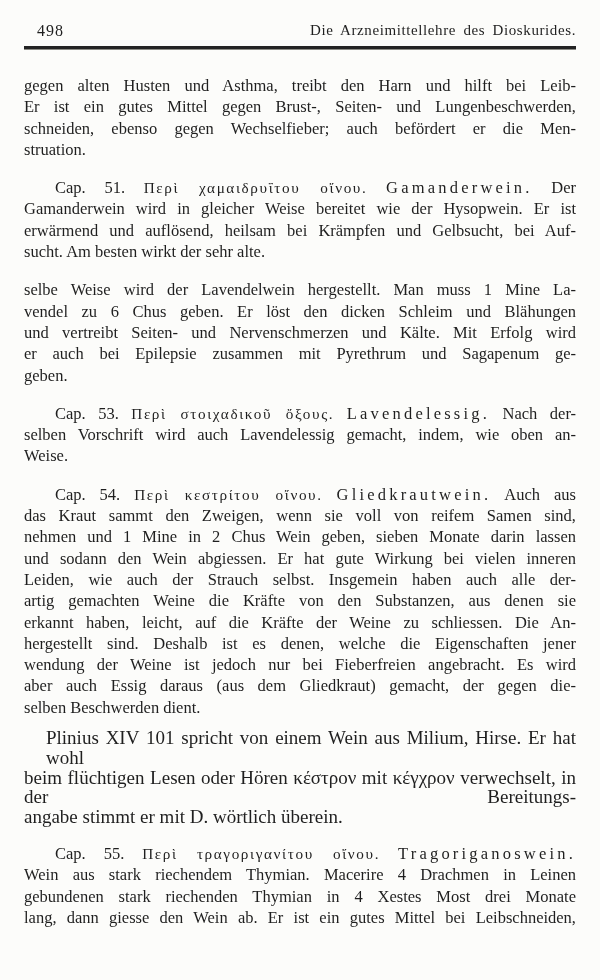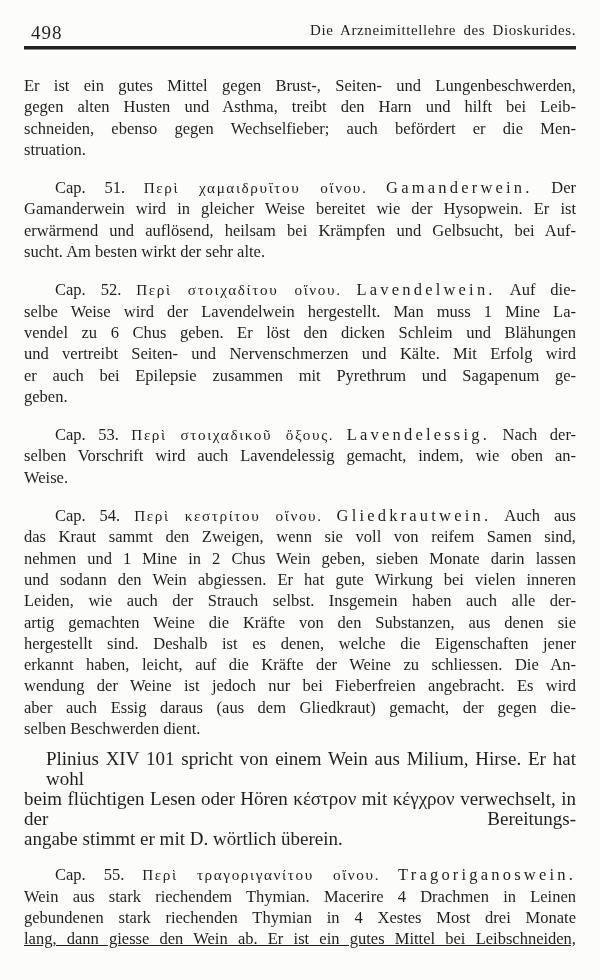--- a/index.html
+++ b/index.html
@@ -6,43 +6,43 @@
   body {
     width: 600px; height: 980px;
     background: #fcfcfa;
     overflow: hidden;
     font-family: "Liberation Serif", "DejaVu Serif", serif;
     color: #1f1f1f;
   }
   .sheet { padding: 22px 24px 0 24px; position: relative; }
   .page-header { position: relative; height: 19px; }
   .page-num {
-    position: absolute; left: 7px; top: 0;
-    font-size: 19px; letter-spacing: 1px;
+    position: absolute; left: 13px; top: 0;
+    font-size: 16px; letter-spacing: 1px;
   }
   .running-title {
     text-align: right; font-size: 15px;
     letter-spacing: 0.6px; word-spacing: 3px;
   }
   .header-rule {
     margin-top: 5px; height: 3px;
     background: #232323;
     border-bottom: 1px solid #8a8a84;
   }
   #paragraphs { margin-top: 25px; }
   .para {
     font-size: 16.5px; line-height: 21.3px;
   }
   .para + .para { margin-top: 17px; }
   .para.note { font-size: 19px; line-height: 19.8px; }
   .para.note { margin-top: 10px; }
   .para.note + .para { margin-top: 16px; }
   .line { text-align: justify; text-align-last: justify; white-space: normal; }
   .line.last { text-align-last: left; }
-  .para.justify-last .line.last { text-align-last: justify; text-decoration: underline; }
+  .para.justify-last .line.last { text-align-last: justify; }
   .line.indent { padding-left: 31px; }
   .para.note .line.indent { padding-left: 22px; }
   .seg-greek {
     font-family: Liberation Serif, serif;
     font-size: 15.2px;
     letter-spacing: 1.6px;
   }
   .seg-spread { letter-spacing: 3.2px; }
   .seg-plain { letter-spacing: 0; }
 </style>
@@ -50,53 +50,52 @@
 <body>
 
 <div class="sheet">
   <div class="page-header">
     <span class="page-num">498</span>
     <div class="running-title">Die Arzneimittellehre des Dioskurides.</div>
   </div>
   <div class="header-rule"></div>
   <div id="paragraphs">
       <div class="para body">
+        <div class="line">gegen alten Husten und Asthma, treibt den Harn und hilft bei Leib-</div>
         <div class="line">Er ist ein gutes Mittel gegen Brust-, Seiten- und Lungenbeschwerden,</div>
-        <div class="line">gegen alten Husten und Asthma, treibt den Harn und hilft bei Leib-</div>
         <div class="line">schneiden, ebenso gegen Wechselfieber; auch befördert er die Men-</div>
         <div class="line last">struation.</div>
       </div>
       <div class="para chapter">
         <div class="line indent"><span class="seg-plain">Cap. 51.</span> <span class="seg-greek">Περὶ χαμαιδρυΐτου οἴνου.</span> <span class="seg-spread">Gamanderwein.</span> <span class="seg-plain">Der</span></div>
         <div class="line">Gamanderwein wird in gleicher Weise bereitet wie der Hysopwein. Er ist</div>
         <div class="line">erwärmend und auflösend, heilsam bei Krämpfen und Gelbsucht, bei Auf-</div>
         <div class="line last">sucht.  Am besten wirkt der sehr alte.</div>
       </div>
       <div class="para chapter">
-        <div class="line indent"><span class="seg-plain">Cap. 52.</span> <span class="seg-greek">Περὶ στοιχαδίτου οἴνου.</span> <span class="seg-spread">Lavendelwein.</span> <span class="seg-plain">Auf die-</span></div>
         <div class="line">selbe Weise wird der Lavendelwein hergestellt.  Man muss 1 Mine La-</div>
         <div class="line">vendel zu 6 Chus geben.  Er löst den dicken Schleim und Blähungen</div>
         <div class="line">und vertreibt Seiten- und Nervenschmerzen und Kälte.  Mit Erfolg wird</div>
         <div class="line">er auch bei Epilepsie zusammen mit Pyrethrum und Sagapenum ge-</div>
         <div class="line last">geben.</div>
       </div>
       <div class="para chapter">
         <div class="line indent"><span class="seg-plain">Cap. 53.</span> <span class="seg-greek">Περὶ στοιχαδικοῦ ὄξους.</span> <span class="seg-spread">Lavendelessig.</span> <span class="seg-plain">Nach der-</span></div>
         <div class="line">selben Vorschrift wird auch Lavendelessig gemacht, indem, wie oben an-</div>
         <div class="line last">Weise.</div>
       </div>
       <div class="para chapter">
         <div class="line indent"><span class="seg-plain">Cap. 54.</span> <span class="seg-greek">Περὶ κεστρίτου οἴνου.</span> <span class="seg-spread">Gliedkrautwein.</span> <span class="seg-plain">Auch aus</span></div>
         <div class="line">das Kraut sammt den Zweigen, wenn sie voll von reifem Samen sind,</div>
         <div class="line">nehmen und 1 Mine in 2 Chus Wein geben, sieben Monate darin lassen</div>
         <div class="line">und sodann den Wein abgiessen.  Er hat gute Wirkung bei vielen inneren</div>
         <div class="line">Leiden, wie auch der Strauch selbst.  Insgemein haben auch alle der-</div>
         <div class="line">artig gemachten Weine die Kräfte von den Substanzen, aus denen sie</div>
+        <div class="line">erkannt haben, leicht, auf die Kräfte der Weine zu schliessen.  Die An-</div>
         <div class="line">hergestellt sind.  Deshalb ist es denen, welche die Eigenschaften jener</div>
-        <div class="line">erkannt haben, leicht, auf die Kräfte der Weine zu schliessen.  Die An-</div>
         <div class="line">wendung der Weine ist jedoch nur bei Fieberfreien angebracht.  Es wird</div>
         <div class="line">aber auch Essig daraus (aus dem Gliedkraut) gemacht, der gegen die-</div>
         <div class="line last">selben Beschwerden dient.</div>
       </div>
       <div class="para note">
         <div class="line indent">Plinius XIV 101 spricht von einem Wein aus Milium, Hirse.  Er hat wohl</div>
         <div class="line">beim flüchtigen Lesen oder Hören κέστρον mit κέγχρον verwechselt, in der Bereitungs-</div>
         <div class="line last">angabe stimmt er mit D. wörtlich überein.</div>
       </div>
       <div class="para chapter justify-last">

